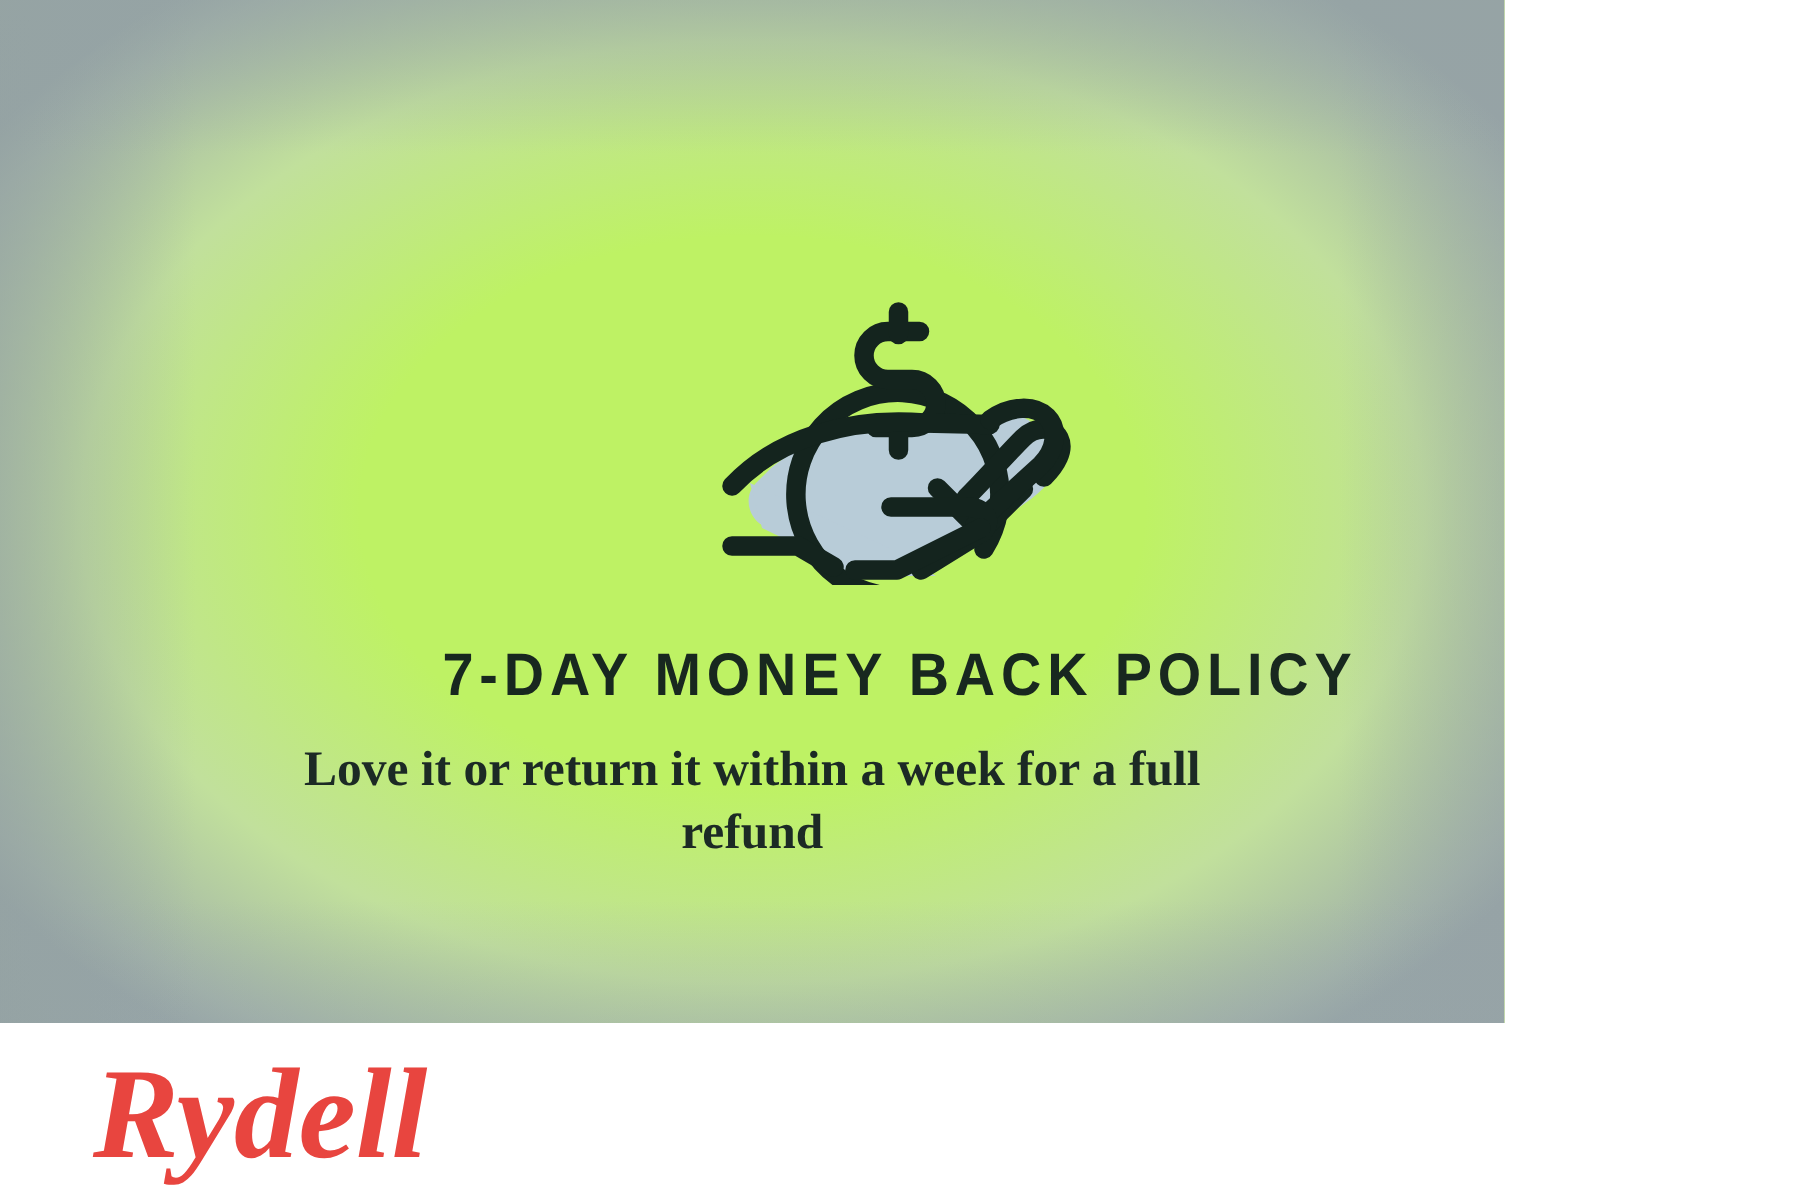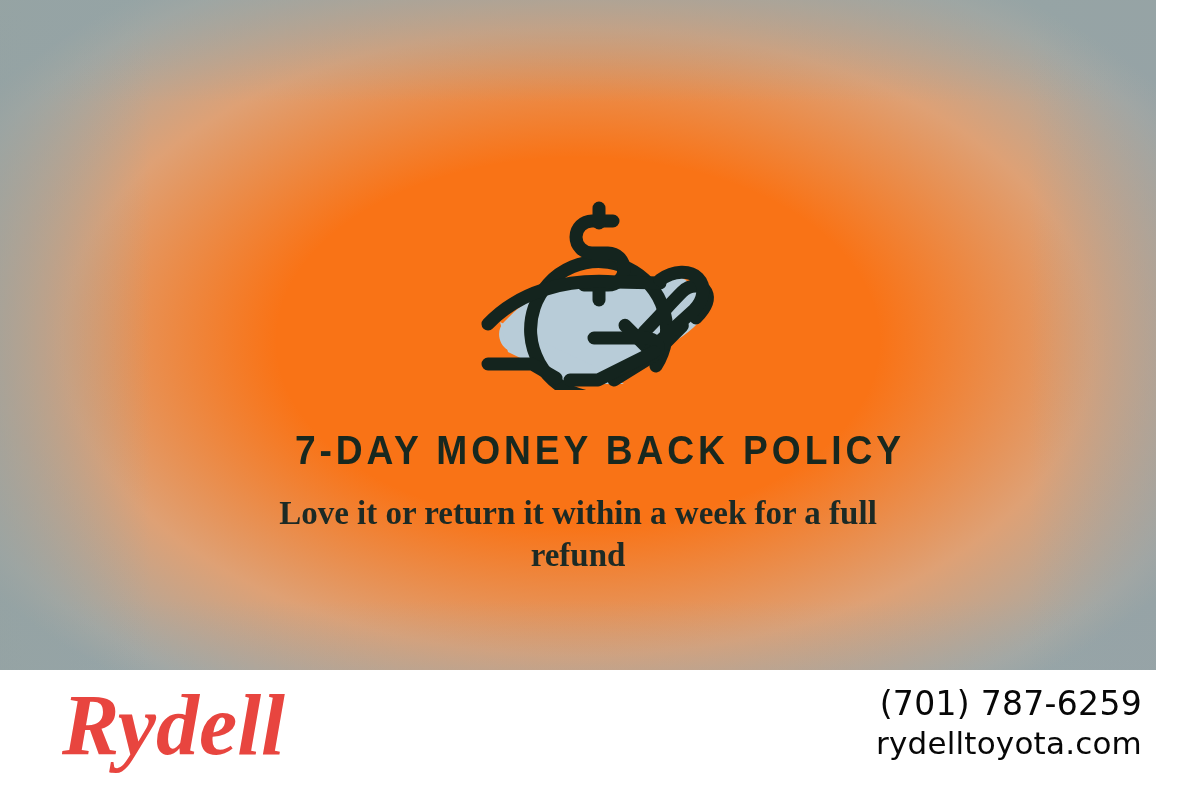--- a/index.html
+++ b/index.html
@@ -21,24 +21,25 @@
     height: 800px;
     overflow: hidden;
     background: #ffffff;
   }
 
   
   .hero {
     position: absolute;
     left: 0;
     top: 0;
-    width: 1156px;
+    width: 991px;
     height: 682px;
-    background: #f97316;
+    background: #bef264;
     overflow: hidden;
+    padding-left: 12px;
   }
   .hero-vignette {
     position: absolute;
     inset: 0;
     background:
       radial-gradient(ellipse 62% 64% at 50% 50%,
         rgba(233,241,252,0) 0%,
         rgba(233,241,252,0) 42%,
         rgba(196,206,211,0.50) 72%,
         rgba(160,173,175,0.92) 94%,
@@ -91,21 +92,21 @@
     font-weight: 700;
     font-size: 33px;
     line-height: 1.28;
     color: #1c2a25;
   }
 
   
   .footer {
     position: absolute;
     left: 0;
-    top: 670px;
+    top: 687px;
     width: 1200px;
     height: 102px;
     background: #ffffff;
   }
   .brand-logo {
     position: absolute;
     left: 58px;
     top: 14px;
     line-height: 0;
   }
@@ -209,19 +210,15 @@
   </div>
 
   <div class="footer">
 
     <div class="brand-logo">
       <svg width="260" height="92" viewBox="0 0 260 92" xmlns="http://www.w3.org/2000/svg">
         <text x="4" y="70" font-family="Liberation Serif, serif" font-size="86" font-style="italic" font-weight="700" fill="#e8453f">Rydell</text>
       </svg>
     </div>
 
-    <div class="contact">
-      <div class="contact-phone">(701) 787-6259</div>
-      <div class="contact-web">rydelltoyota.com</div>
-    </div>
 
   </div>
 </div>
 
 </body></html>

